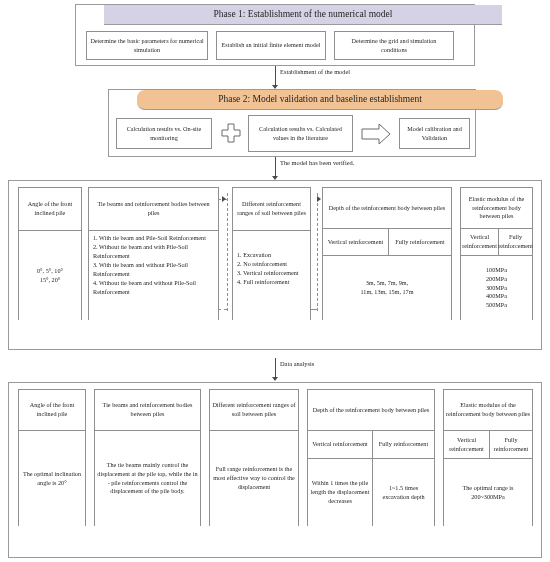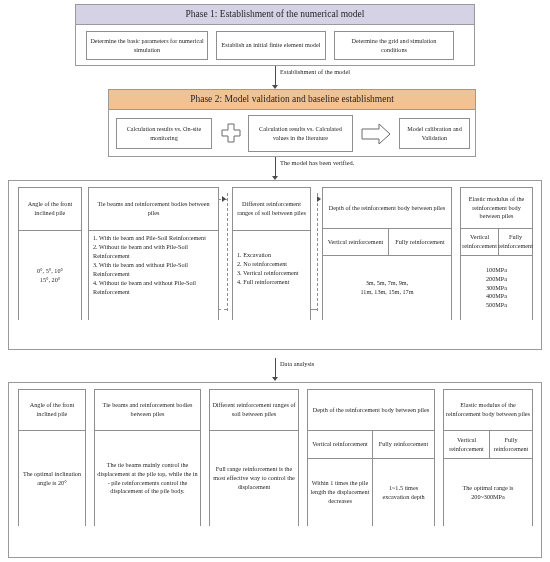--- a/index.html
+++ b/index.html
@@ -14,20 +14,21 @@
 
   
   .phase{position:absolute;border:1px solid #9a9a9a;background:#ffffff;box-sizing:border-box;}
   .phase-title{
     box-sizing:border-box;width:100%;
     text-align:center;
     font-size:9.5px;
     line-height:1.2;
     display:flex;align-items:center;justify-content:center;
     border-bottom:1px solid #9a9a9a;
+    margin-left:28px;
   }
   .phase-body{position:relative;box-sizing:border-box;width:100%;}
 
   
   .box{
     box-sizing:border-box;
     border:1px solid #8f8f8f;
     background:#ffffff;
     display:flex;align-items:center;justify-content:center;
     text-align:center;
@@ -37,21 +38,21 @@
     position:absolute;
   }
 
   
   #phase1{left:75px;top:4px;width:400px;height:62px;}
   #phase1 .phase-title{height:20px;background:#d4d2e4;}
   #phase1 .phase-body{height:41px;}
 
   
   #phase2{left:108px;top:89px;width:368px;height:68px;}
-  #phase2 .phase-title{height:20px;background:#f1c294;}
+  #phase2 .phase-title{height:20px;background:#f1c294;border-radius:8px;}
   #phase2 .phase-body{height:47px;}
   .plus{
     position:absolute;width:20px;height:20px;
   }
   .arrowshape{position:absolute;width:30px;height:22px;}
 
   
   #phase3{left:8px;top:180px;width:534px;height:170px;}
   #phase3 .phase-title{height:24px;background:#fdf3cc;}
   #phase3 .phase-body{height:145px;}

